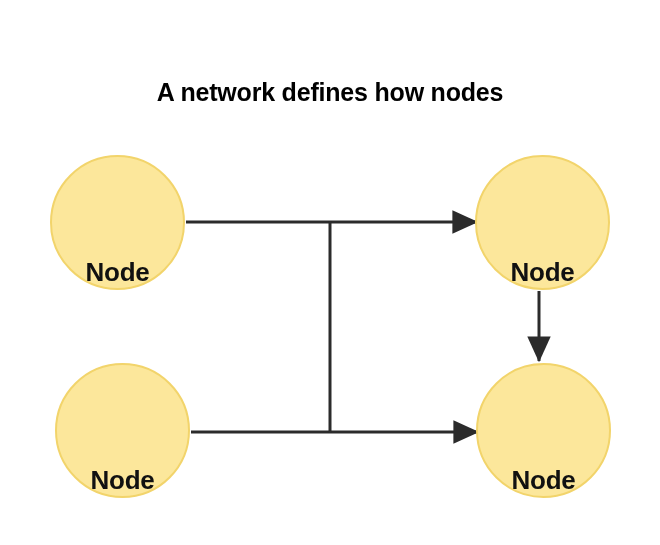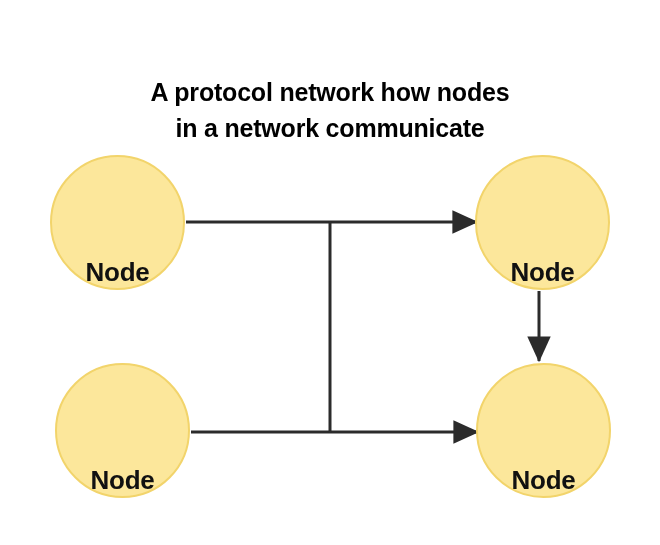--- a/index.html
+++ b/index.html
@@ -55,22 +55,21 @@
     height: 545px;
     pointer-events: none;
   }
 </style>
 </head>
 <body>
 
 <div id="canvas">
 
   <div id="title">
-    <span class="line">A protocol network how nodes</span>
-    <span class="line">in a network communicate</span>
+    <span class="line">A network defines how nodes</span>
   </div>
 
   <svg id="edges" viewBox="0 0 660 545" width="660" height="545" aria-hidden="true">
     <defs>
       <marker id="arrowhead" markerWidth="9" markerHeight="9" refX="8.2" refY="4.5" orient="auto" markerUnits="strokeWidth">
         <path d="M0,0.6 L8.6,4.5 L0,8.4 z" fill="#2B2B2B"></path>
       </marker>
     </defs>
 
     <line x1="186" y1="222" x2="477" y2="222" stroke="#2B2B2B" stroke-width="3" marker-end="url(#arrowhead)"></line>

